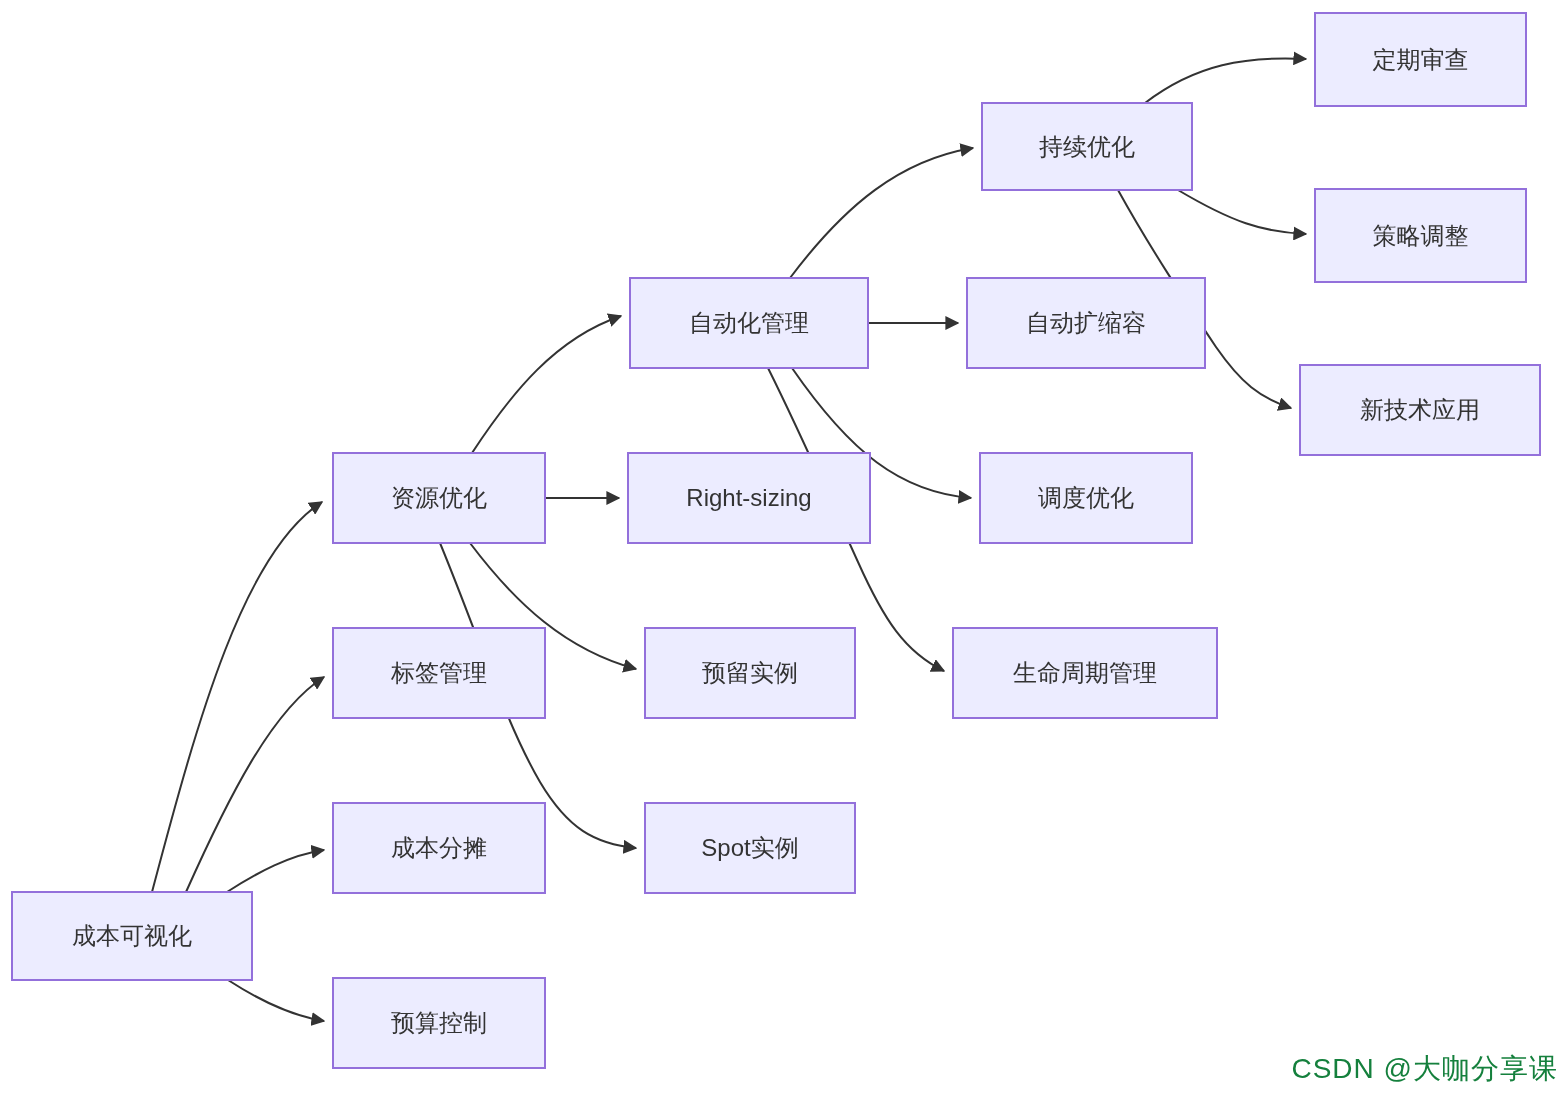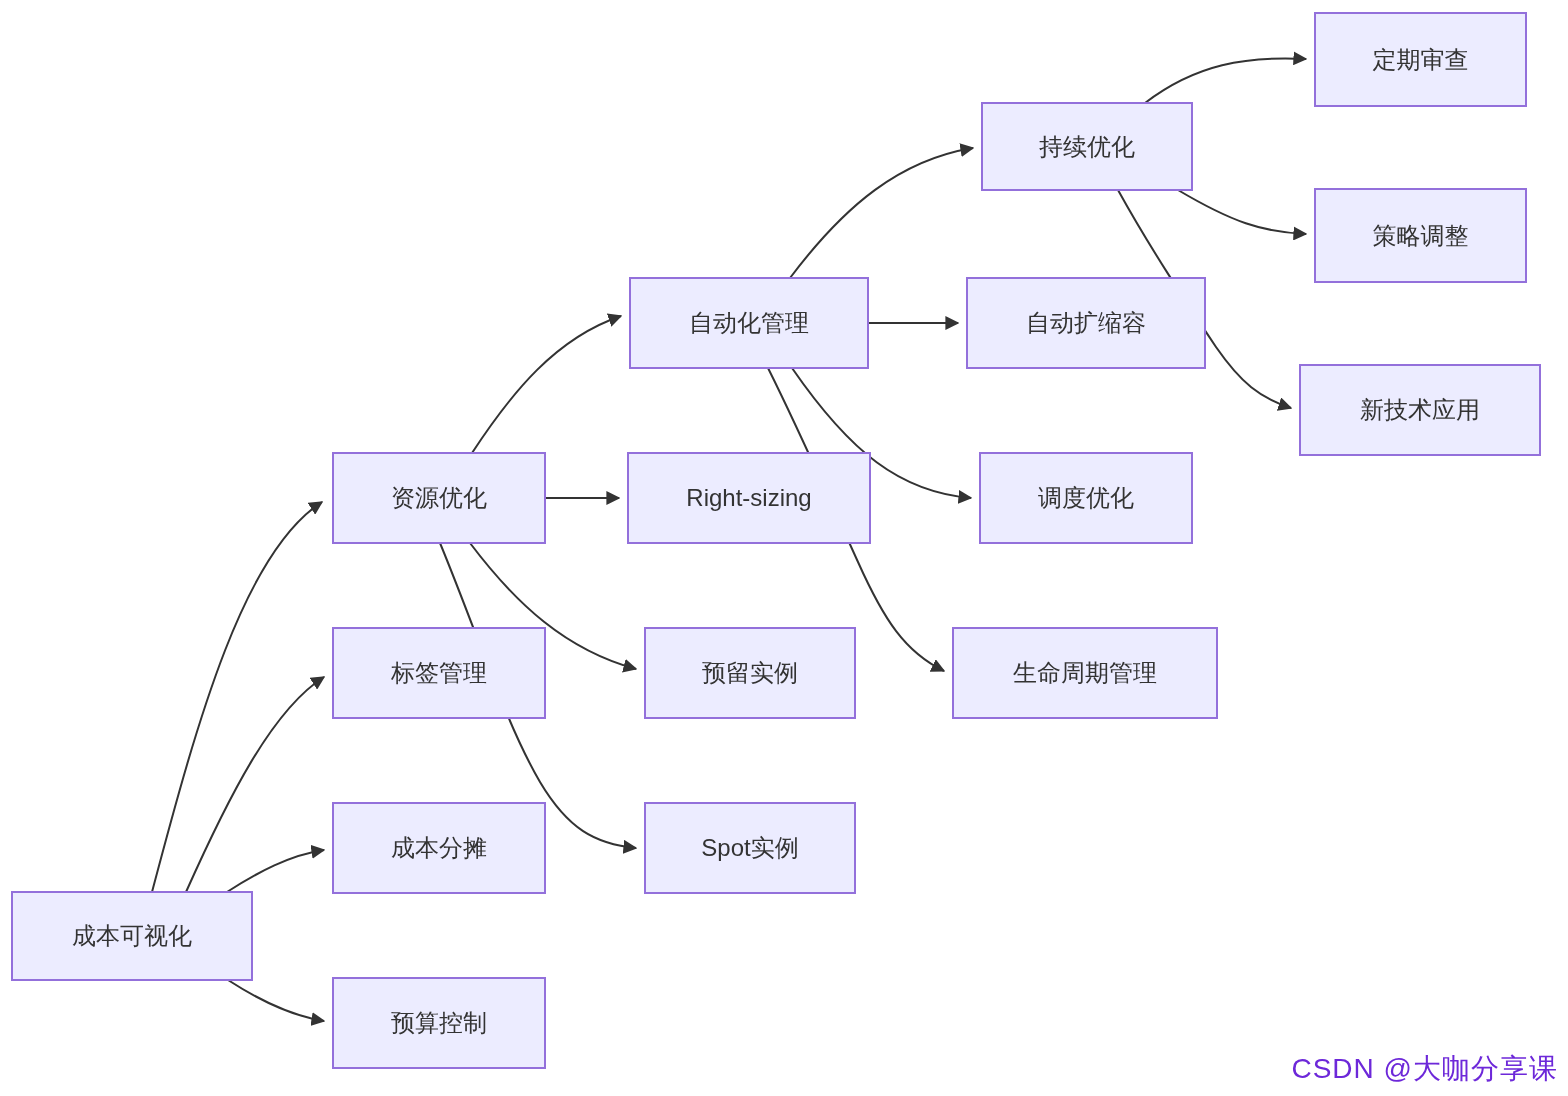--- a/index.html
+++ b/index.html
@@ -127,14 +127,14 @@
       </g>
       <g>
         <rect x="1315" y="189" width="211" height="93" fill="#ECECFF" stroke="#9370DB" class="node-box"></rect>
         <text x="1420.5" y="237.5" fill="#333333" class="node-label">策略调整</text>
       </g>
       <g>
         <rect x="1300" y="365" width="240" height="90" fill="#ECECFF" stroke="#9370DB" class="node-box"></rect>
         <text x="1420" y="412" fill="#333333" class="node-label">新技术应用</text>
       </g>
     </svg>
-  <div id="watermark" style="color: #6d28d9; text-align: right;">CSDN @大咖分享课</div>
+  <div id="watermark" style="color: #15803d; text-align: right;">CSDN @大咖分享课</div>
 </div>
 
 </body></html>

